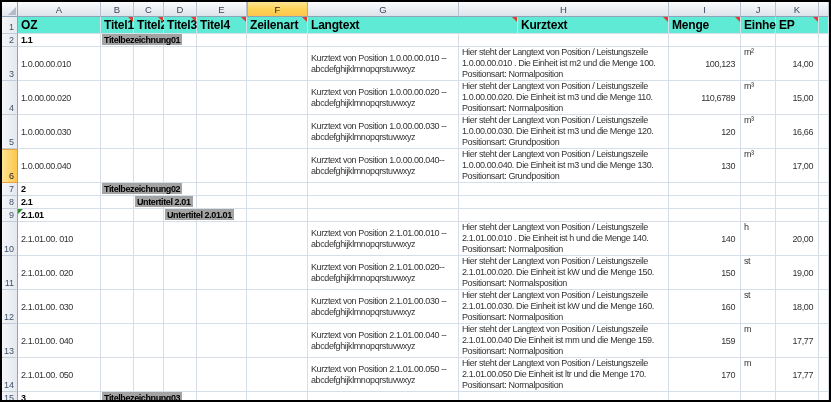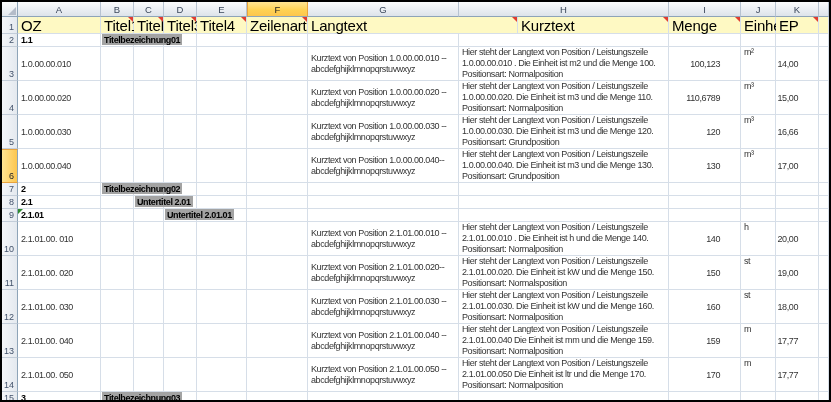--- a/index.html
+++ b/index.html
@@ -72,34 +72,34 @@
   
   .c{
     box-sizing:border-box;position:relative;
     border-right:1px solid #d6dee8;
     border-bottom:1px solid #d6dee8;
     font-size:9px;letter-spacing:-0.4px;
     overflow:visible;
     background:#fff;
   }
   .hdr .c{
-    background:#fef9c3;
+    background:#5eead4;
     display:flex;align-items:center;
-    font-weight:normal;font-size:15px;letter-spacing:-0.2px;color:#000;
+    font-weight:bold;font-size:12px;letter-spacing:-0.2px;color:#000;
     padding:0 0 0 3px;
   }
   .hdr{height:17px;}
   .short{height:13px;}
   .tall{height:34px;}
   .oz{display:flex;align-items:center;padding-left:3px;white-space:nowrap;}
   .bold,.bold span{font-weight:bold;color:#000;}
   .kurz{display:flex;flex-direction:column;justify-content:center;padding:0 0 0 3px;}
   .lang{display:flex;flex-direction:column;justify-content:center;padding:0 0 0 3px;}
   .ln{display:block;white-space:nowrap;line-height:10.8px;}
-  .num{display:flex;align-items:center;justify-content:flex-end;padding-right:20px;white-space:nowrap;}
+  .num{display:flex;align-items:center;justify-content:flex-end;padding-right:5px;white-space:nowrap;}
   .unit{display:flex;align-items:flex-start;padding-left:3px;white-space:nowrap;}
   .rel{position:relative;}
   .title-overflow{
     position:absolute;left:1px;top:0;bottom:1px;z-index:2;
     display:flex;align-items:center;white-space:nowrap;
     background:#a3a3a3;font-weight:bold;color:#000;padding:0 2px 0 2px;
   }
   
   .note{
     position:absolute;right:0;top:0;width:0;height:0;z-index:3;

